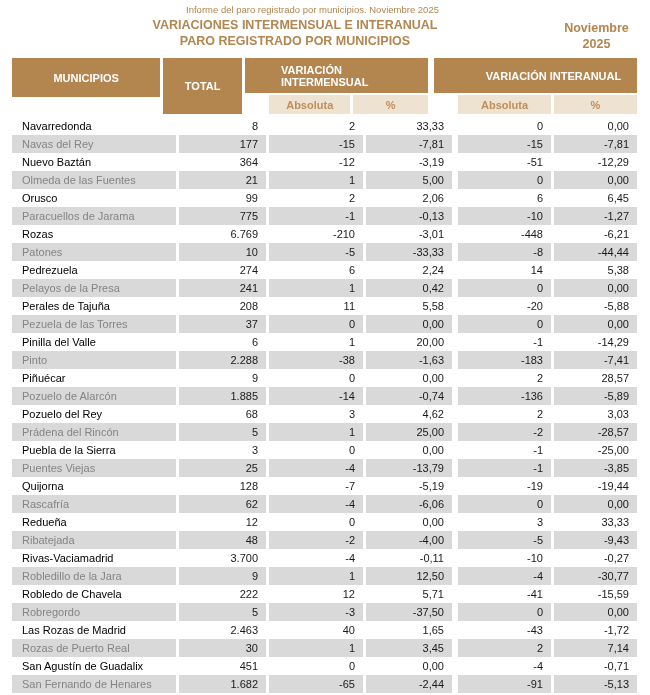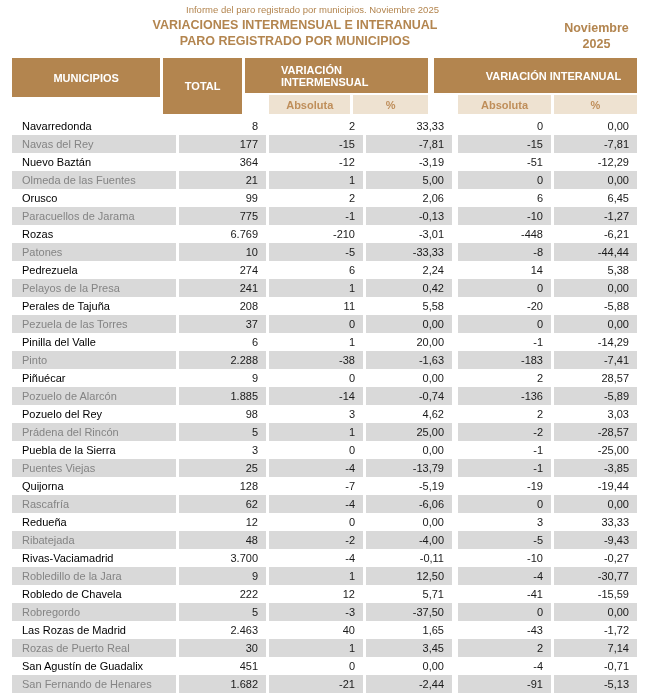--- a/index.html
+++ b/index.html
@@ -231,21 +231,21 @@
       <div class="trow alt">
         <div class="cell c-name">Pozuelo de Alarcón</div>
         <div class="cell c-total">1.885</div>
         <div class="cell c-m-abs">-14</div>
         <div class="cell c-m-pct">-0,74</div>
         <div class="cell c-y-abs">-136</div>
         <div class="cell c-y-pct">-5,89</div>
       </div>
       <div class="trow">
         <div class="cell c-name">Pozuelo del Rey</div>
-        <div class="cell c-total">98</div>
+        <div class="cell c-total">68</div>
         <div class="cell c-m-abs">3</div>
         <div class="cell c-m-pct">4,62</div>
         <div class="cell c-y-abs">2</div>
         <div class="cell c-y-pct">3,03</div>
       </div>
       <div class="trow alt">
         <div class="cell c-name">Prádena del Rincón</div>
         <div class="cell c-total">5</div>
         <div class="cell c-m-abs">1</div>
         <div class="cell c-m-pct">25,00</div>
@@ -352,19 +352,19 @@
         <div class="cell c-name">San Agustín de Guadalix</div>
         <div class="cell c-total">451</div>
         <div class="cell c-m-abs">0</div>
         <div class="cell c-m-pct">0,00</div>
         <div class="cell c-y-abs">-4</div>
         <div class="cell c-y-pct">-0,71</div>
       </div>
       <div class="trow alt">
         <div class="cell c-name">San Fernando de Henares</div>
         <div class="cell c-total">1.682</div>
-        <div class="cell c-m-abs">-21</div>
+        <div class="cell c-m-abs">-65</div>
         <div class="cell c-m-pct">-2,44</div>
         <div class="cell c-y-abs">-91</div>
         <div class="cell c-y-pct">-5,13</div>
       </div>
     </div>
 </div>
 
 </body></html>

